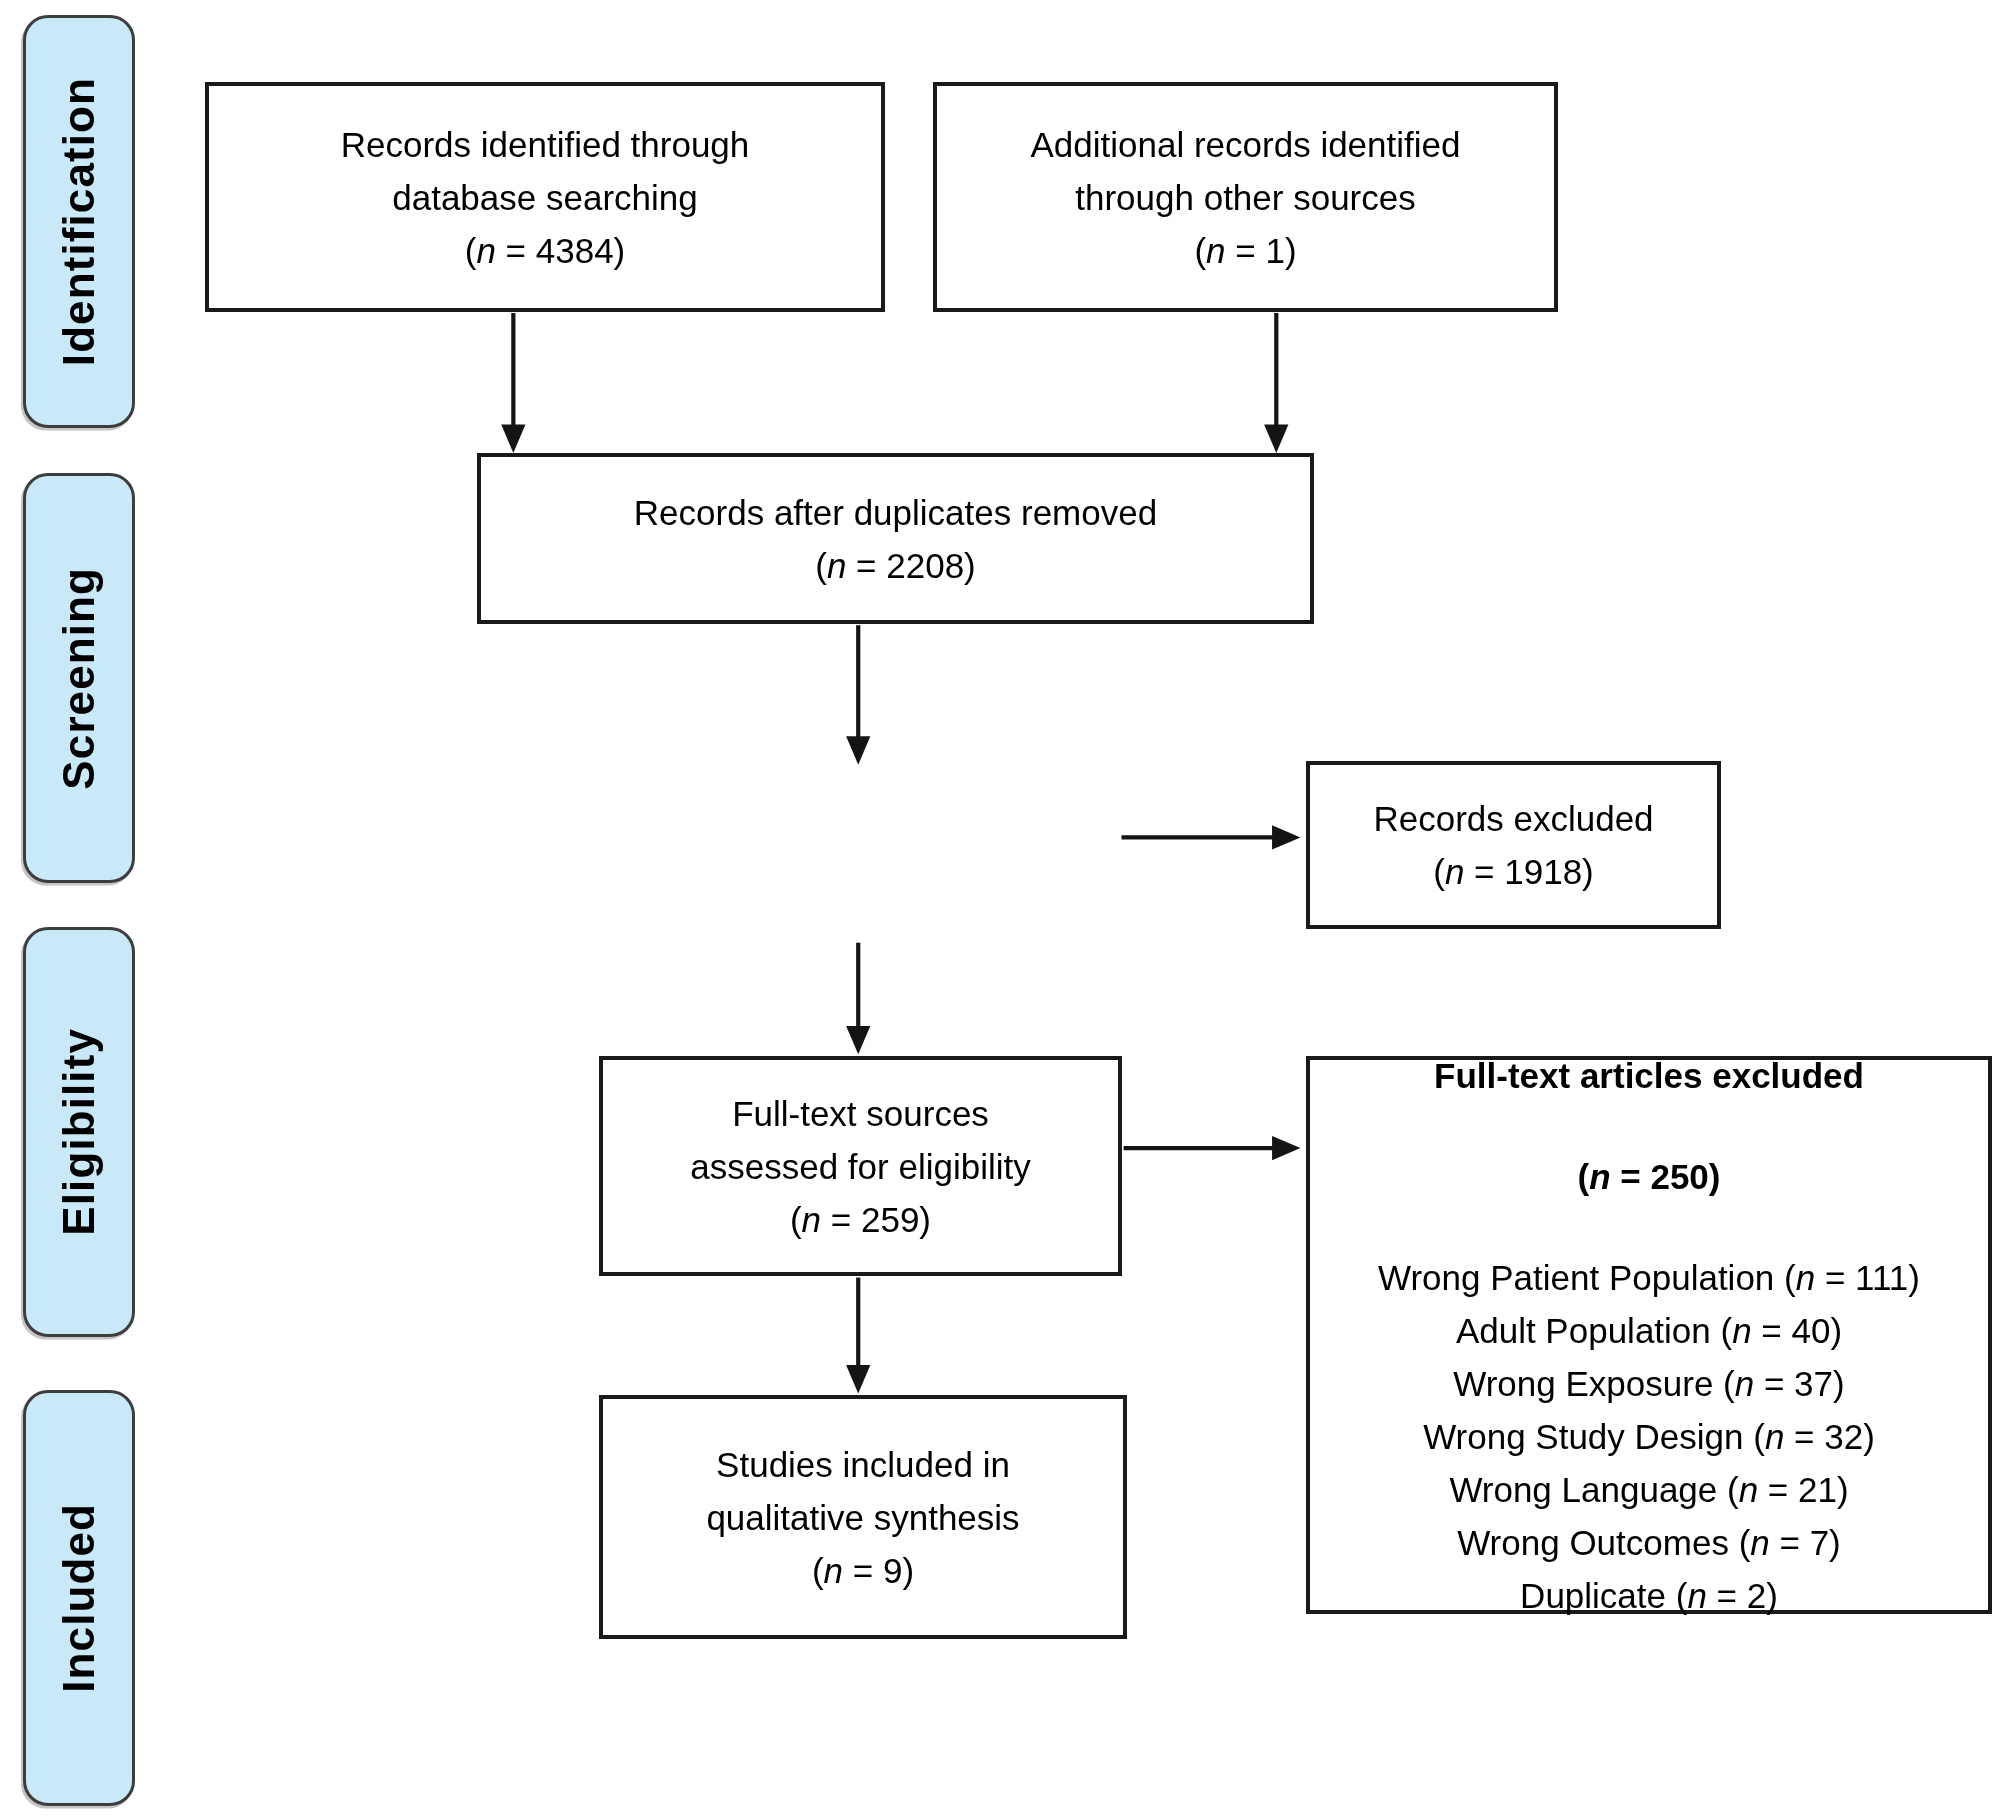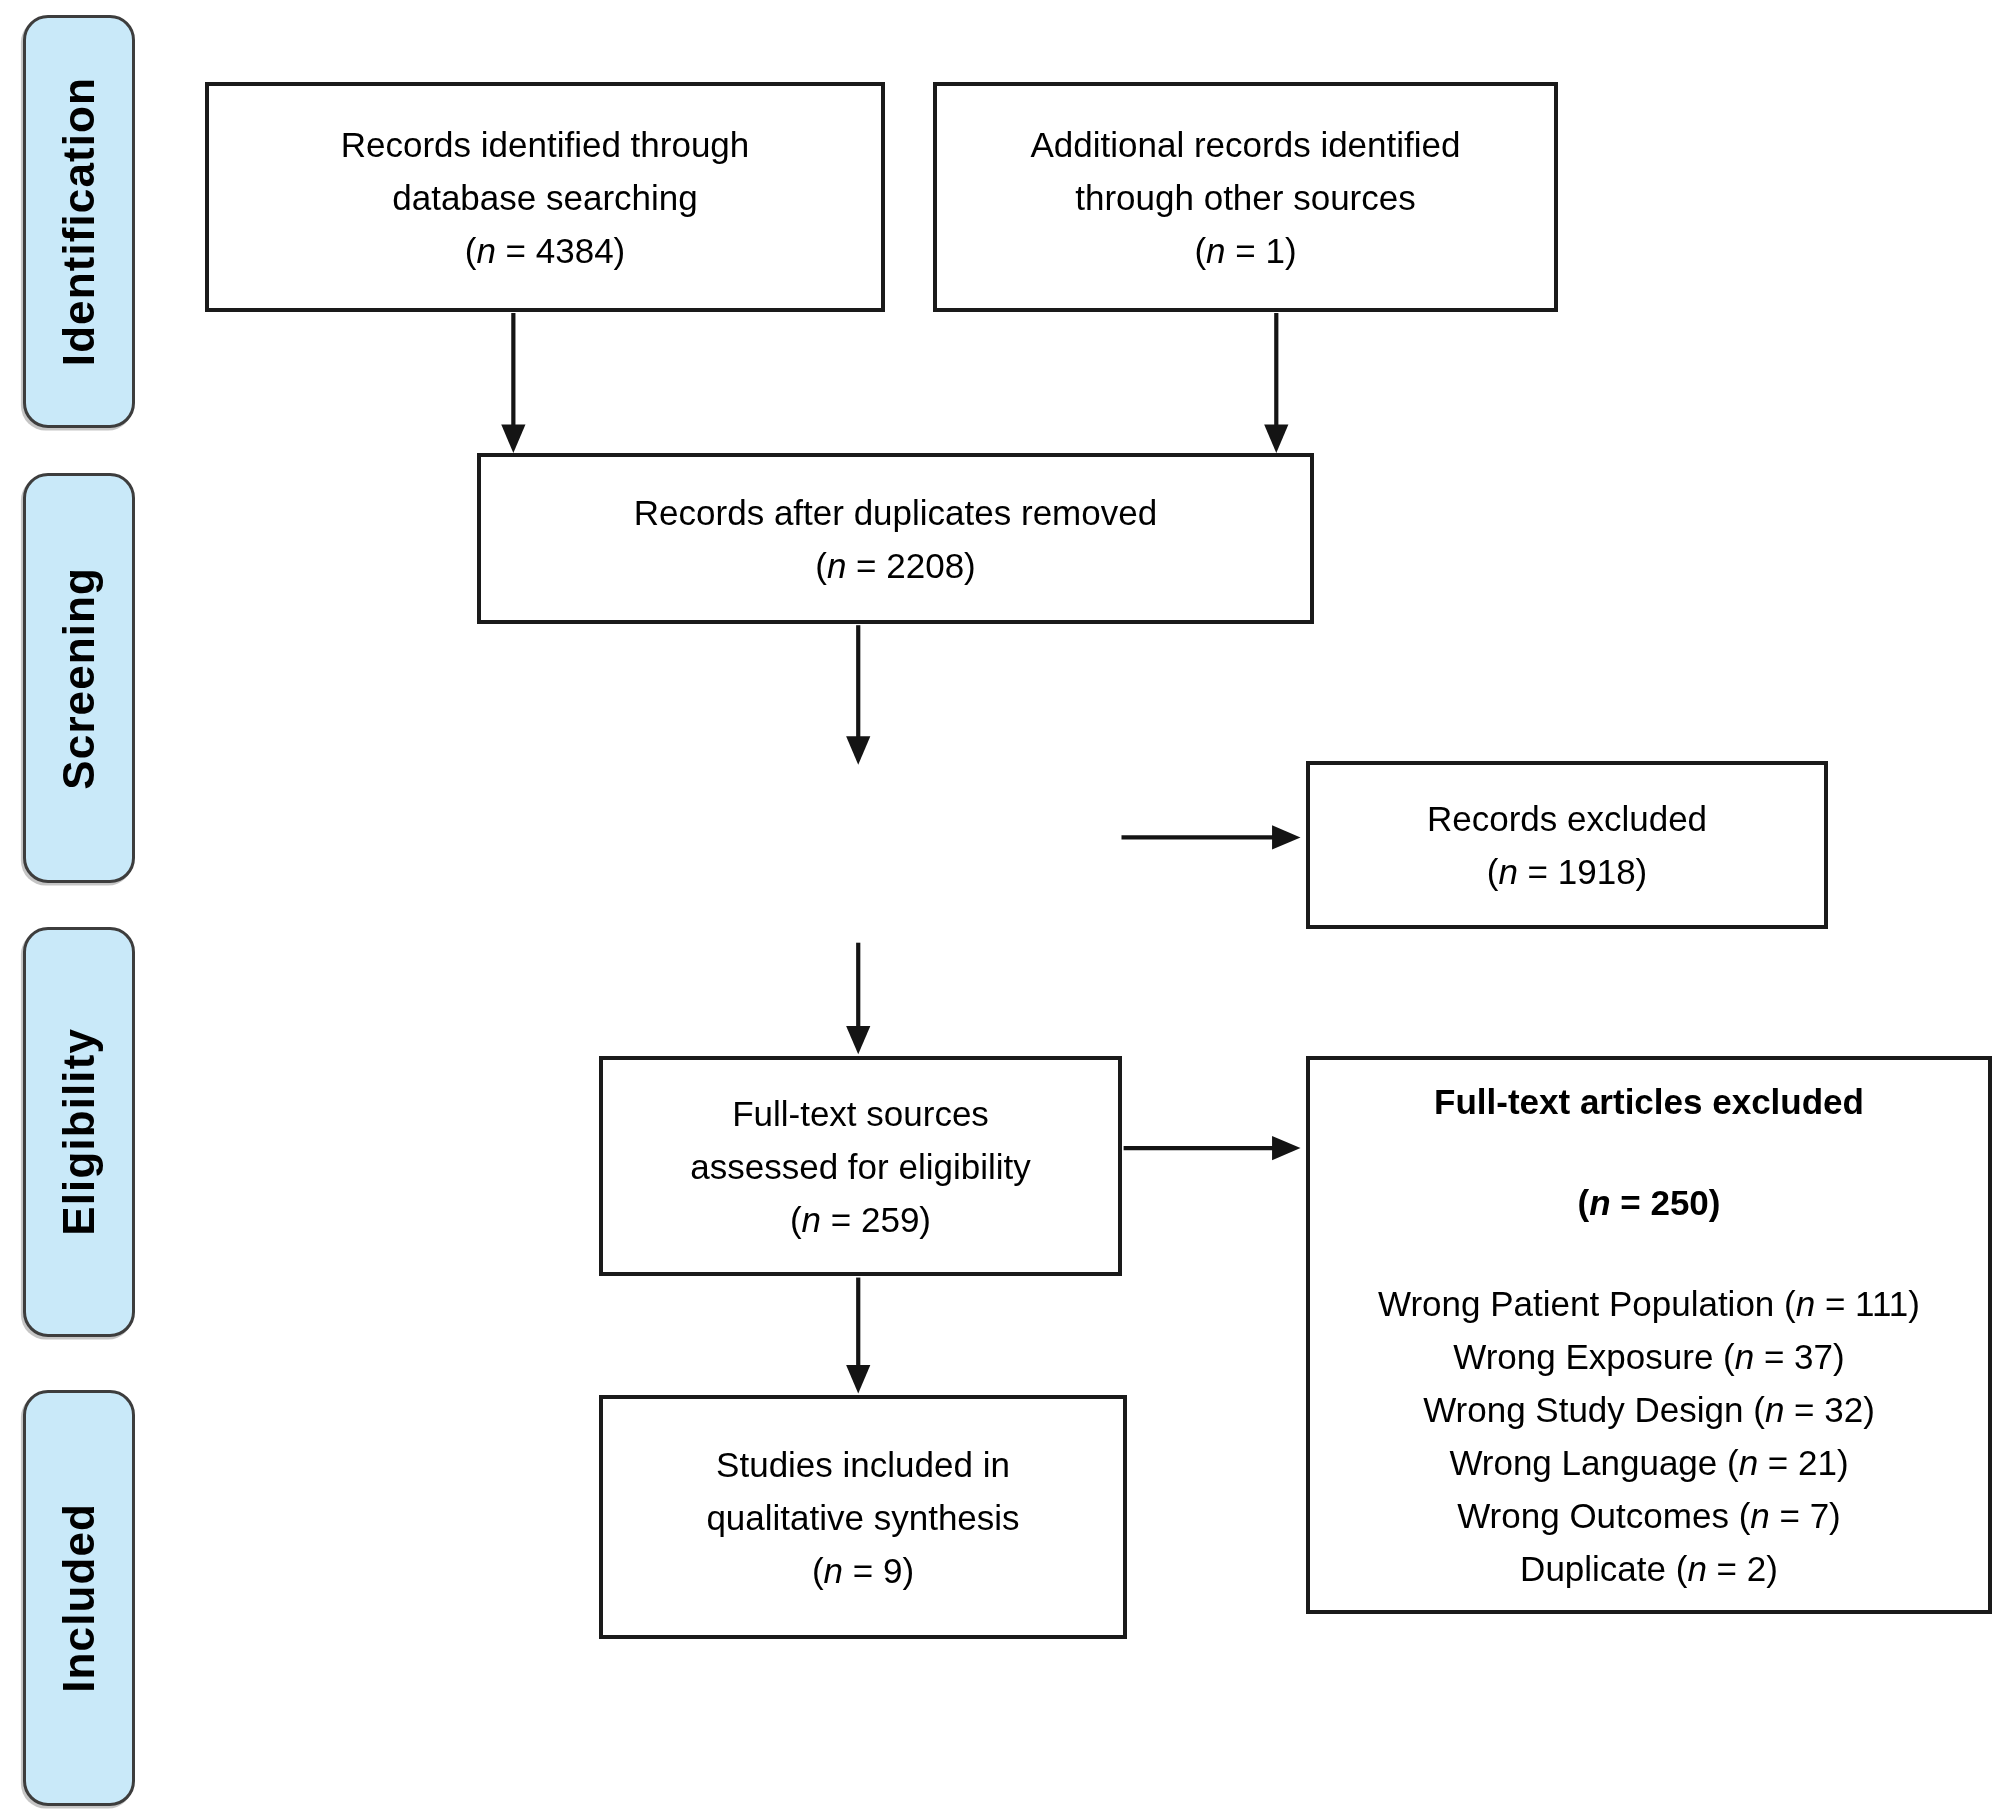--- a/index.html
+++ b/index.html
@@ -63,21 +63,21 @@
   .fbox .line { white-space: nowrap; }
   .fbox .bold { font-weight: bold; }
   .reasons { width: 100%; }
   .reason-line { white-space: normal; text-align: center; }
   .ngroup { white-space: nowrap; }
 
   .box-identified-db   { left: 205px;  top: 82px;  width: 680px; height: 230px; }
   .box-identified-oth  { left: 933px; top: 82px;  width: 625px; height: 230px; }
   .box-duplicates      { left: 477px;  top: 453px;  width: 837px; height: 171px; }
   .box-screened        { left: 600px; top: 767px; width: 520px;  height: 175px; }
-  .box-rec-excluded    { left: 1306px; top: 761px; width: 522px;  height: 168px; }
+  .box-rec-excluded    { left: 1306px; top: 761px; width: 415px;  height: 168px; }
   .box-fulltext        { left: 599px; top: 1056px; width: 523px;  height: 220px; }
   .box-ft-excluded     { left: 1306px; top: 1056px; width: 686px; height: 558px; }
   .box-included        { left: 599px; top: 1395px; width: 528px; height: 244px; }
 
   
   svg.arrows {
     position: absolute;
     left: 0; top: 0;
     width: 2015px; height: 1818px;
     pointer-events: none;
@@ -161,20 +161,21 @@
     <div class="line">Full-text sources</div>
     <div class="line">assessed for eligibility</div>
     <div class="line"><span class="ngroup">(<i>n</i> = 259)</span></div>
   </div>
 
   <div class="fbox box-ft-excluded" style="border-color: rgb(26, 26, 26); gap: 48px;">
     <div class="line bold">Full-text articles excluded</div>
     <div class="line bold"><span class="ngroup">(<i>n</i> = 250)</span></div>
     <div class="reasons">
         <div class="reason-line">Wrong Patient Population <span class="ngroup">(<i>n</i> = 111)</span></div>
+        <div class="reason-line">Adult Population <span class="ngroup">(<i>n</i> = 40)</span></div>
         <div class="reason-line">Wrong Exposure <span class="ngroup">(<i>n</i> = 37)</span></div>
         <div class="reason-line">Wrong Study Design <span class="ngroup">(<i>n</i> = 32)</span></div>
         <div class="reason-line">Wrong Language <span class="ngroup">(<i>n</i> = 21)</span></div>
         <div class="reason-line">Wrong Outcomes <span class="ngroup">(<i>n</i> = 7)</span></div>
         <div class="reason-line">Duplicate <span class="ngroup">(<i>n</i> = 2)</span></div>
       </div>
   </div>
 
   <div class="fbox box-included" style="border-color: rgb(26, 26, 26);">
     <div class="line">Studies included in</div>

